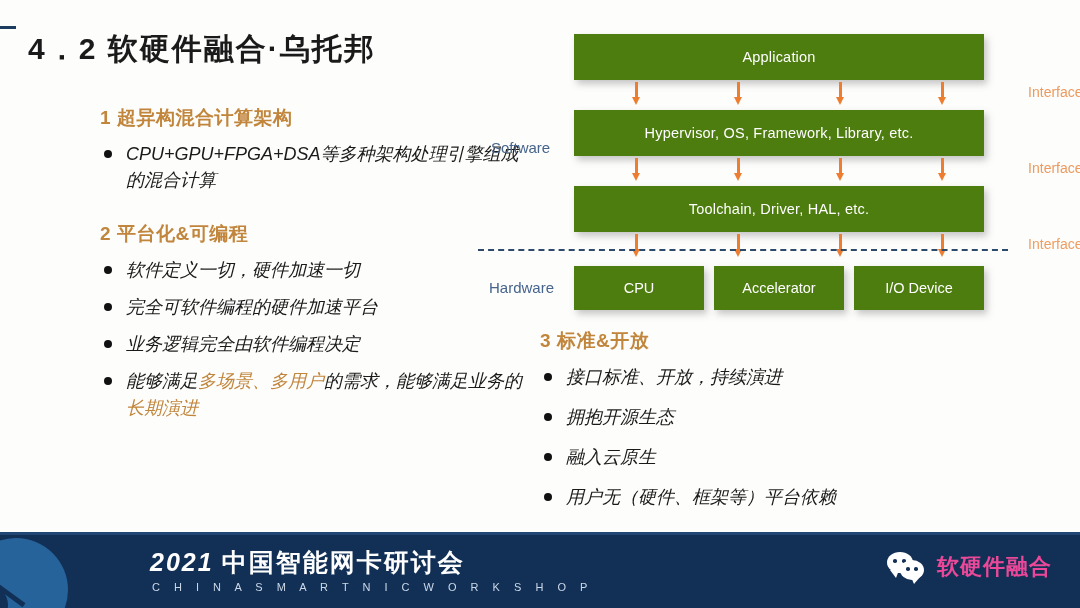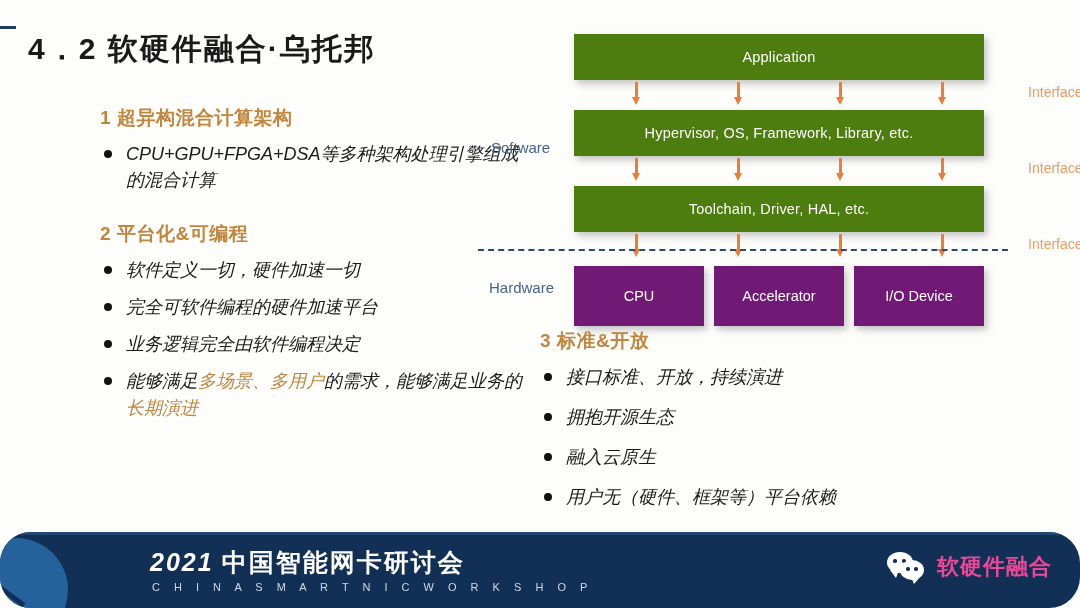--- a/index.html
+++ b/index.html
@@ -77,35 +77,35 @@
     border-top:8px solid #ed7d31;
   }
   .iface{
     position:absolute;right:-118px;top:4px;
     font-size:14px;color:#ed9a5e;white-space:nowrap;
   }
   .iface.l0{color:#ef9d61;}
 
   .hw-row{position:absolute;left:96px;top:232px;width:410px;display:flex;gap:10px;}
   .hw-box{
-    flex:1;height:60px;background:#701a75;color:#ffffff;
+    flex:1;height:44px;background:#4d7c0f;color:#ffffff;
     display:flex;align-items:center;justify-content:center;
     font-size:14.5px;
     box-shadow:3px 4px 7px rgba(120,120,120,.42);
   }
 
   .dash-line{
     position:absolute;left:0;top:215px;width:530px;height:0;
     border-top:2px dashed #2d4a6b;
   }
 
   
   .footer{
     position:absolute;left:0;bottom:0;width:1080px;height:76px;
-    background:#123055;overflow:hidden;border-radius:31px;
+    background:#123055;overflow:hidden;
   }
   .footer-gloss{
     position:absolute;left:0;top:0;width:1080px;height:3px;
     background:#2c5a8c;opacity:.55;
   }
   .logo-circle{
     position:absolute;left:-36px;top:6px;width:104px;height:104px;
     border-radius:50%;background:#2a6ca8;opacity:.85;
   }
   .logo-inner{

